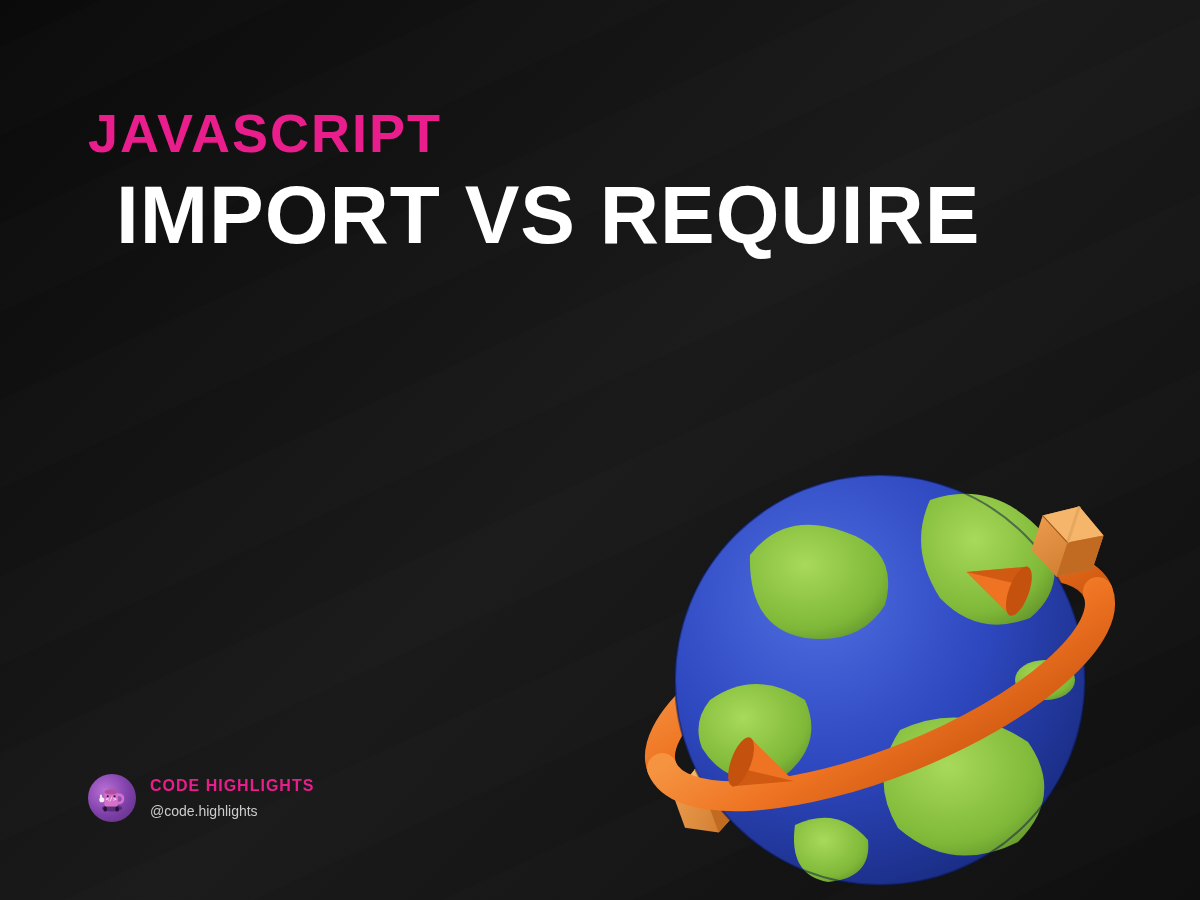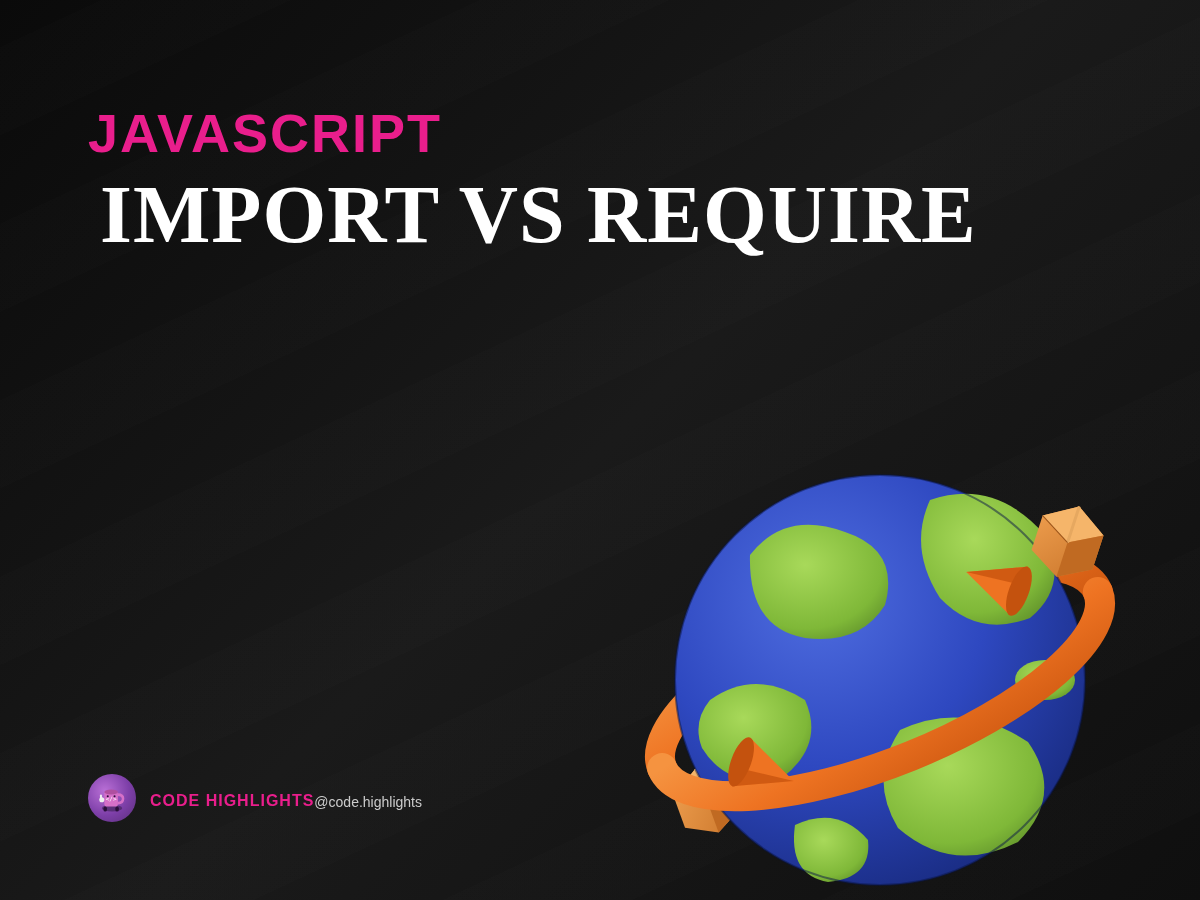--- a/index.html
+++ b/index.html
@@ -35,22 +35,21 @@
     letter-spacing: 2px;
     line-height: 1;
   }
   .title-bottom {
     font-size: 82px;
     font-weight: 900;
     color: #ffffff;
     letter-spacing: 1px;
     line-height: 1;
     margin-top: 14px;
-    margin-left: 12px;
-    font-family: Liberation Serif, serif;
+    margin-left: 28px;
   }
   .globe-wrap {
     position: absolute;
     right: 40px;
     bottom: -40px;
     width: 560px;
     height: 560px;
   }
   .attribution {
     position: absolute;
@@ -65,21 +64,21 @@
     height: 48px;
     border-radius: 50%;
     background: radial-gradient(circle at 35% 35%, #b96fd6 0%, #7d3fa8 55%, #5a2e7a 100%);
     display: flex;
     align-items: center;
     justify-content: center;
     position: relative;
     overflow: hidden;
   }
   .avatar svg { width: 34px; height: 34px; }
-  .attr-text { display: flex; flex-direction: row; align-items: flex-end; }
+  .attr-text { display: flex; flex-direction: column; }
   .attr-name {
     font-size: 16px;
     font-weight: 900;
     color: #e91e8c;
     letter-spacing: 1px;
   }
   .attr-handle {
     font-size: 14px;
     font-weight: 400;
     color: #cccccc;

